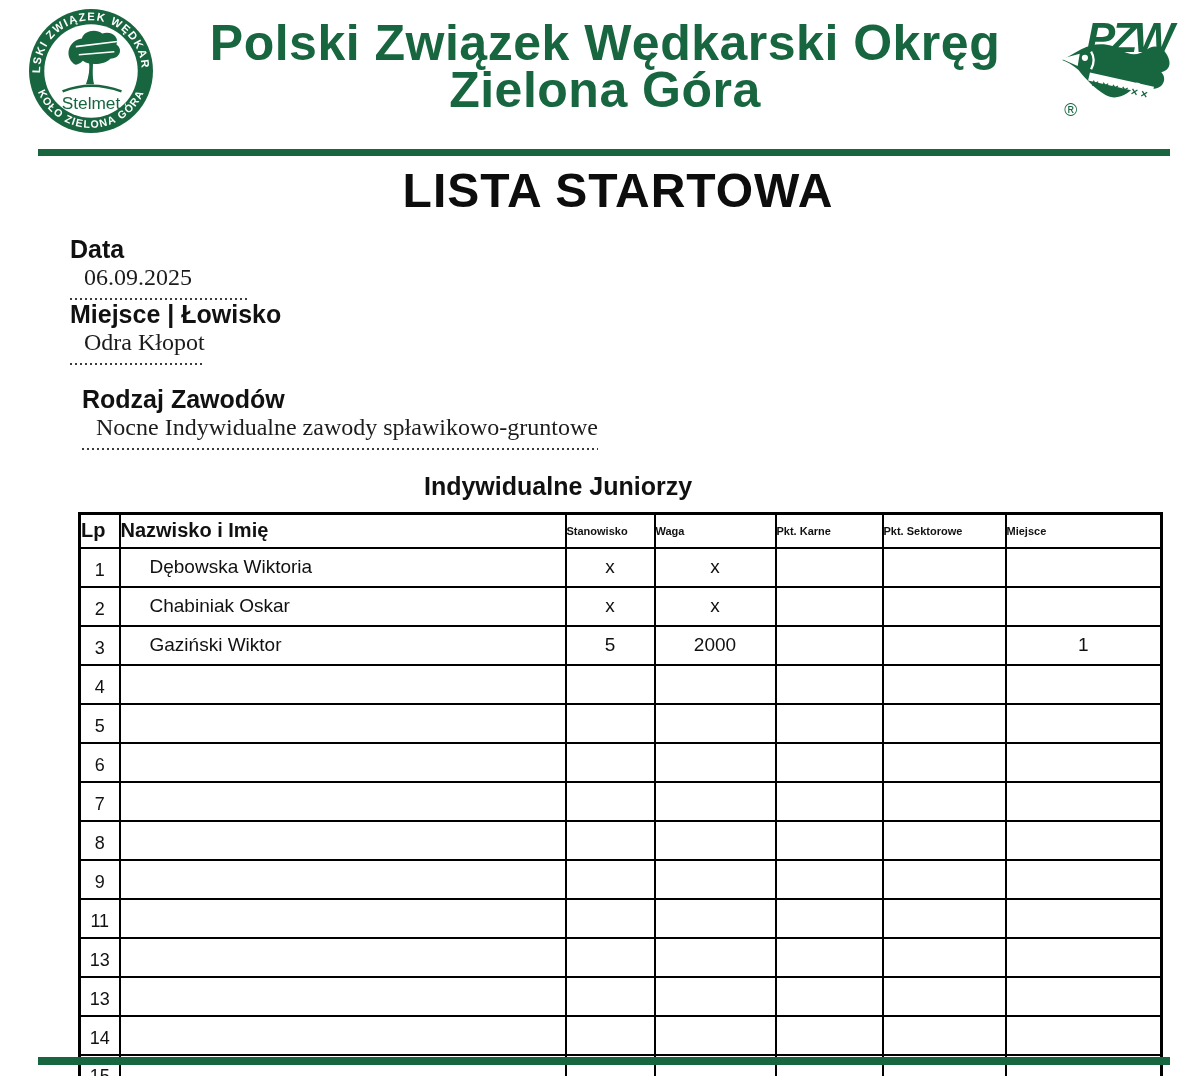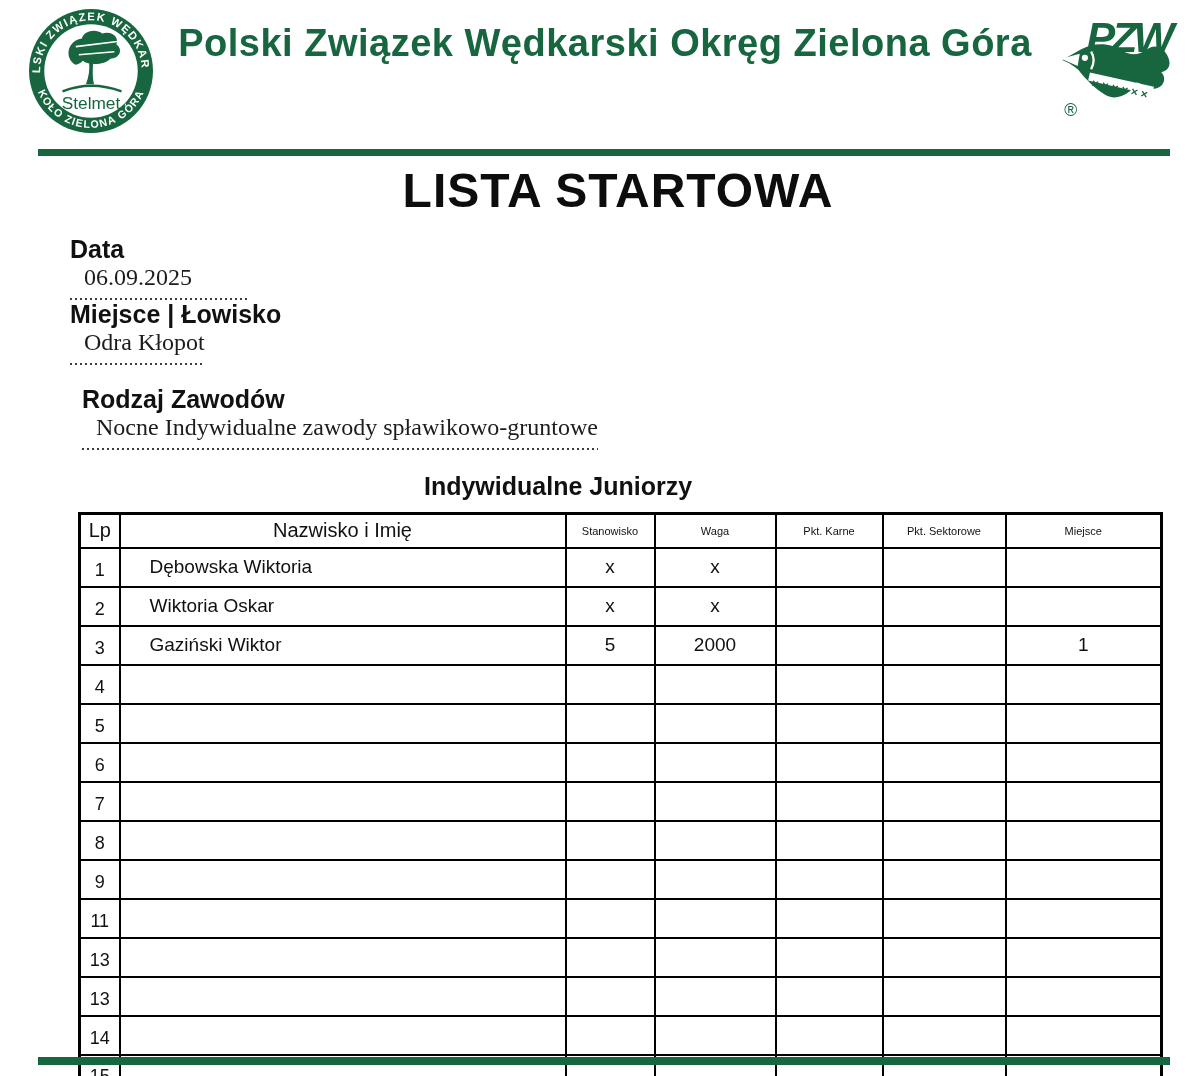--- a/index.html
+++ b/index.html
@@ -9,21 +9,21 @@
     position:relative; width:1200px; height:1076px; background:#fff;
     font-family:"Liberation Sans", sans-serif; color:var(--ink); overflow:hidden;
   }
 
   
   .header { position:relative; height:149px; }
   .logo-left { position:absolute; left:28px; top:8px; }
   .logo-right { position:absolute; left:1056px; top:4px; }
   .org-titles { position:absolute; left:160px; right:150px; top:20px; text-align:center;
                 color:var(--green); font-weight:bold; }
-  .org-line1 { font-size:38px; line-height:47px; letter-spacing:.5px; }
+  .org-line1 { font-size:50px; line-height:47px; letter-spacing:.5px; }
   .org-line2 { font-size:42px; line-height:50px; }
 
   .bar-top { height:7px; background:var(--green); margin-left:38px; width:1132px; }
   .bar-bottom { position:absolute; left:38px; bottom:11px; width:1132px; height:8px; background:var(--green); }
 
   
   .doc-title { margin-top:7px; text-align:center; transform:translateX(18px);
                font-size:48px; font-weight:bold; letter-spacing:1px; line-height:56px; color:#0d0d0d; }
 
   .meta-row { display:flex; align-items:baseline; margin:16px 4px 0 50px; font-size:24px;flex-direction:column; }
@@ -37,21 +37,21 @@
   .date-box  { width:180px; margin-left:12px; }
   .place-box { flex:1; margin-left:14px; }
   .type-box  { flex:1; margin-left:32px; }
 
   
   .section-title { margin:22px 0 11px; text-align:center; transform:translateX(-42px);
                    font-size:25px; font-weight:bold; }
   table.startlist { border-collapse:collapse; table-layout:fixed; width:1082px;
                     margin-left:78px; border:3px solid #000; }
   .startlist th, .startlist td { border:2px solid #000; overflow:hidden; padding:0; }
-  .startlist thead th { height:34px; font-weight:normal; text-align:center; }
+  .startlist thead th { height:34px; font-weight:bold; text-align:left; }
   .th-lg { font-size:20px; }
   .th-sm { font-size:11px; }
   .startlist td { height:39px; font-size:19px; }
   td.c-lp   { text-align:center; font-size:18px; padding-top:6px; }
   td.c-name { text-align:left; padding-left:29px; }
   td.c-mid  { text-align:center; }
 </style>
 </head>
 <body>
 
@@ -151,21 +151,21 @@
           <td class="c-lp">1</td>
           <td class="c-name">Dębowska Wiktoria</td>
           <td class="c-mid">x</td>
           <td class="c-mid">x</td>
           <td class="c-mid"></td>
           <td class="c-mid"></td>
           <td class="c-mid"></td>
         </tr>
         <tr>
           <td class="c-lp">2</td>
-          <td class="c-name">Wiktoria Oskar</td>
+          <td class="c-name">Chabiniak Oskar</td>
           <td class="c-mid">x</td>
           <td class="c-mid">x</td>
           <td class="c-mid"></td>
           <td class="c-mid"></td>
           <td class="c-mid"></td>
         </tr>
         <tr>
           <td class="c-lp">3</td>
           <td class="c-name">Gaziński Wiktor</td>
           <td class="c-mid">5</td>

